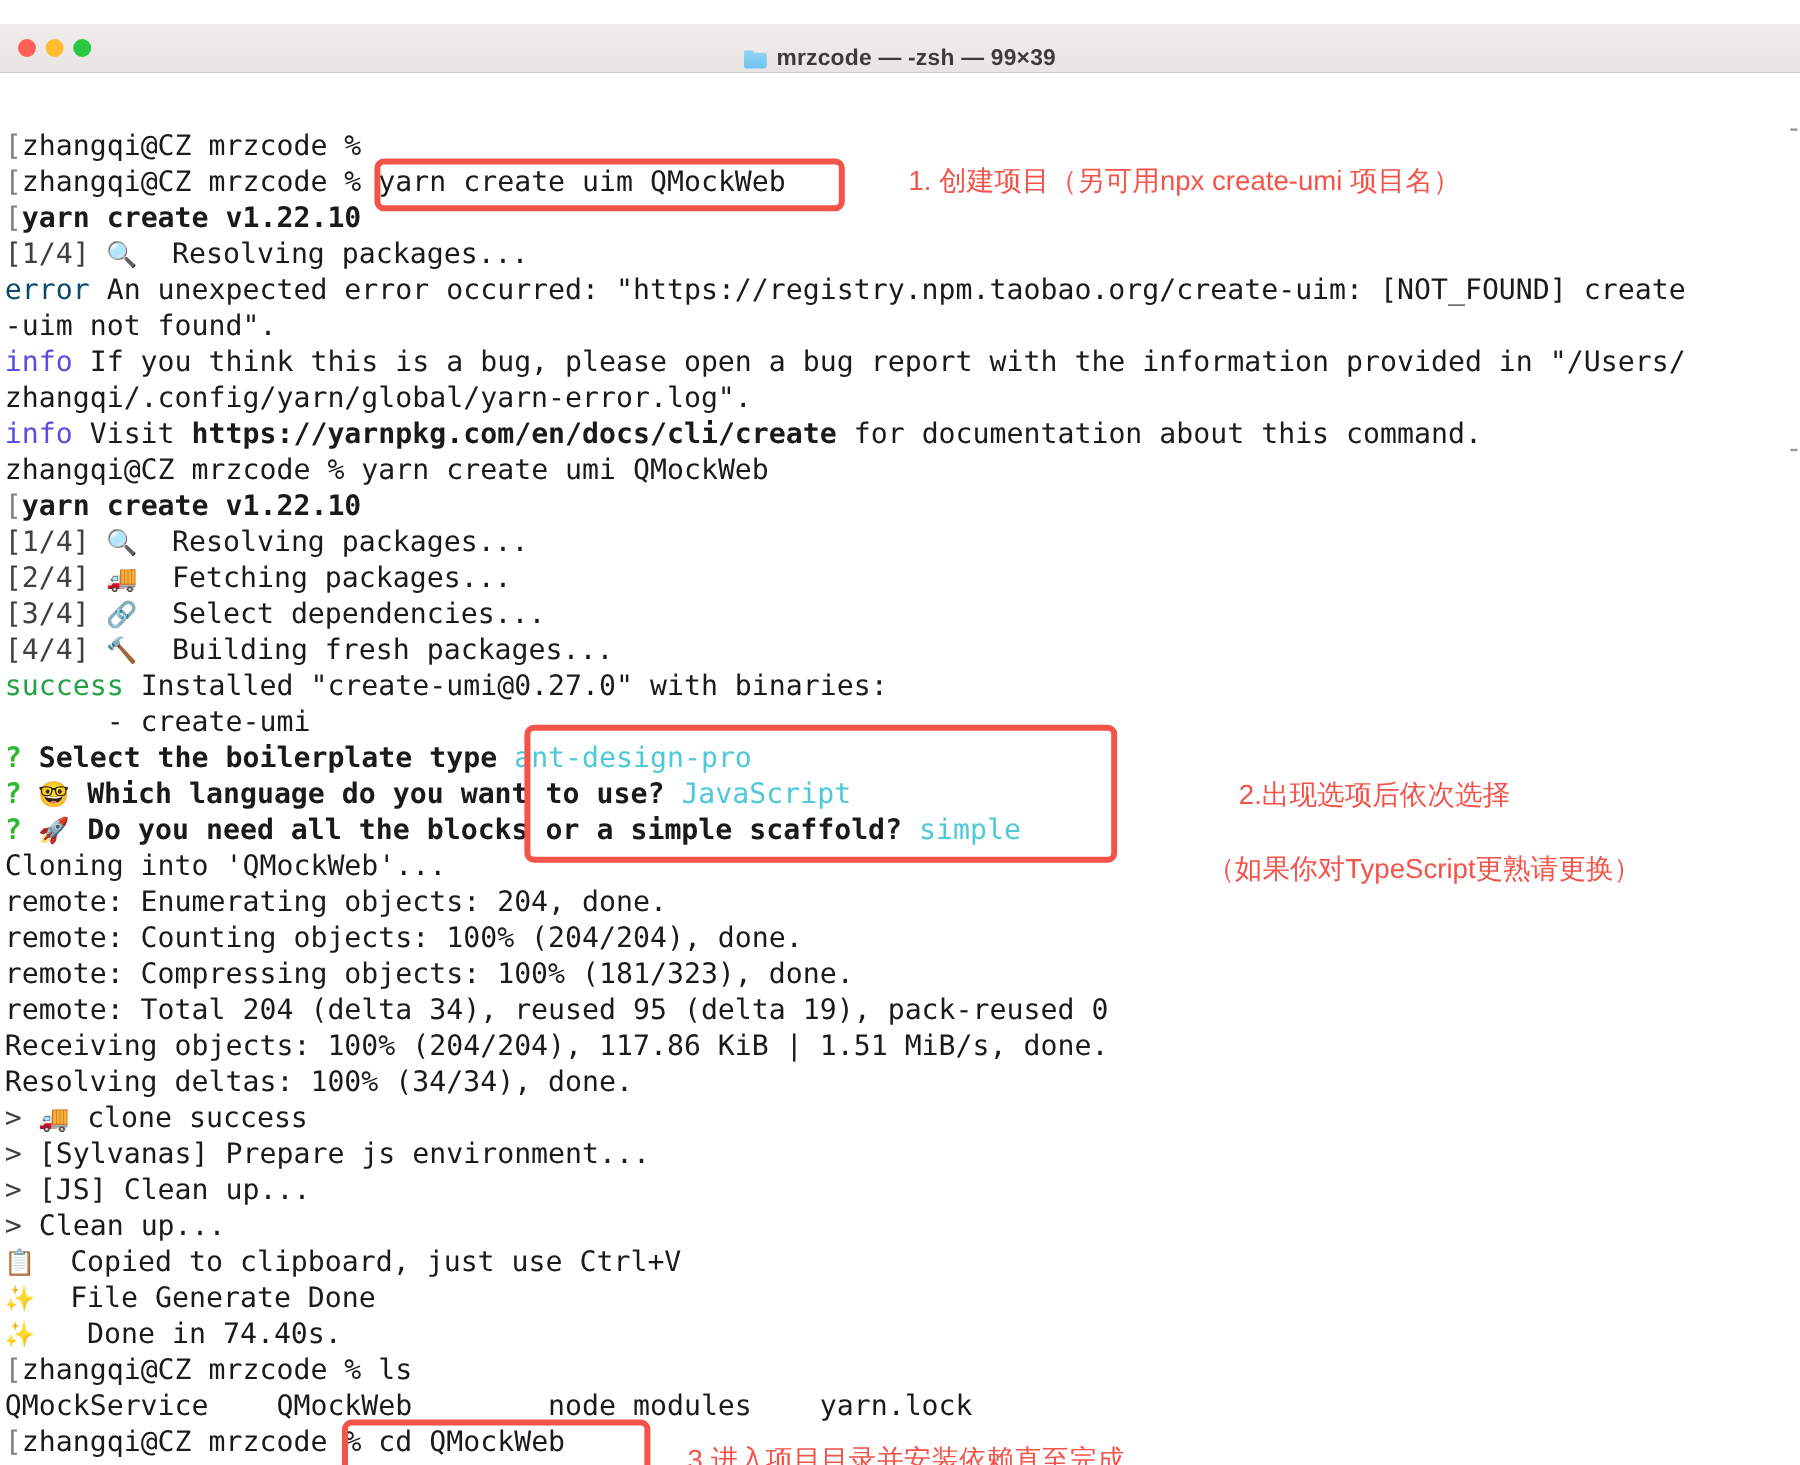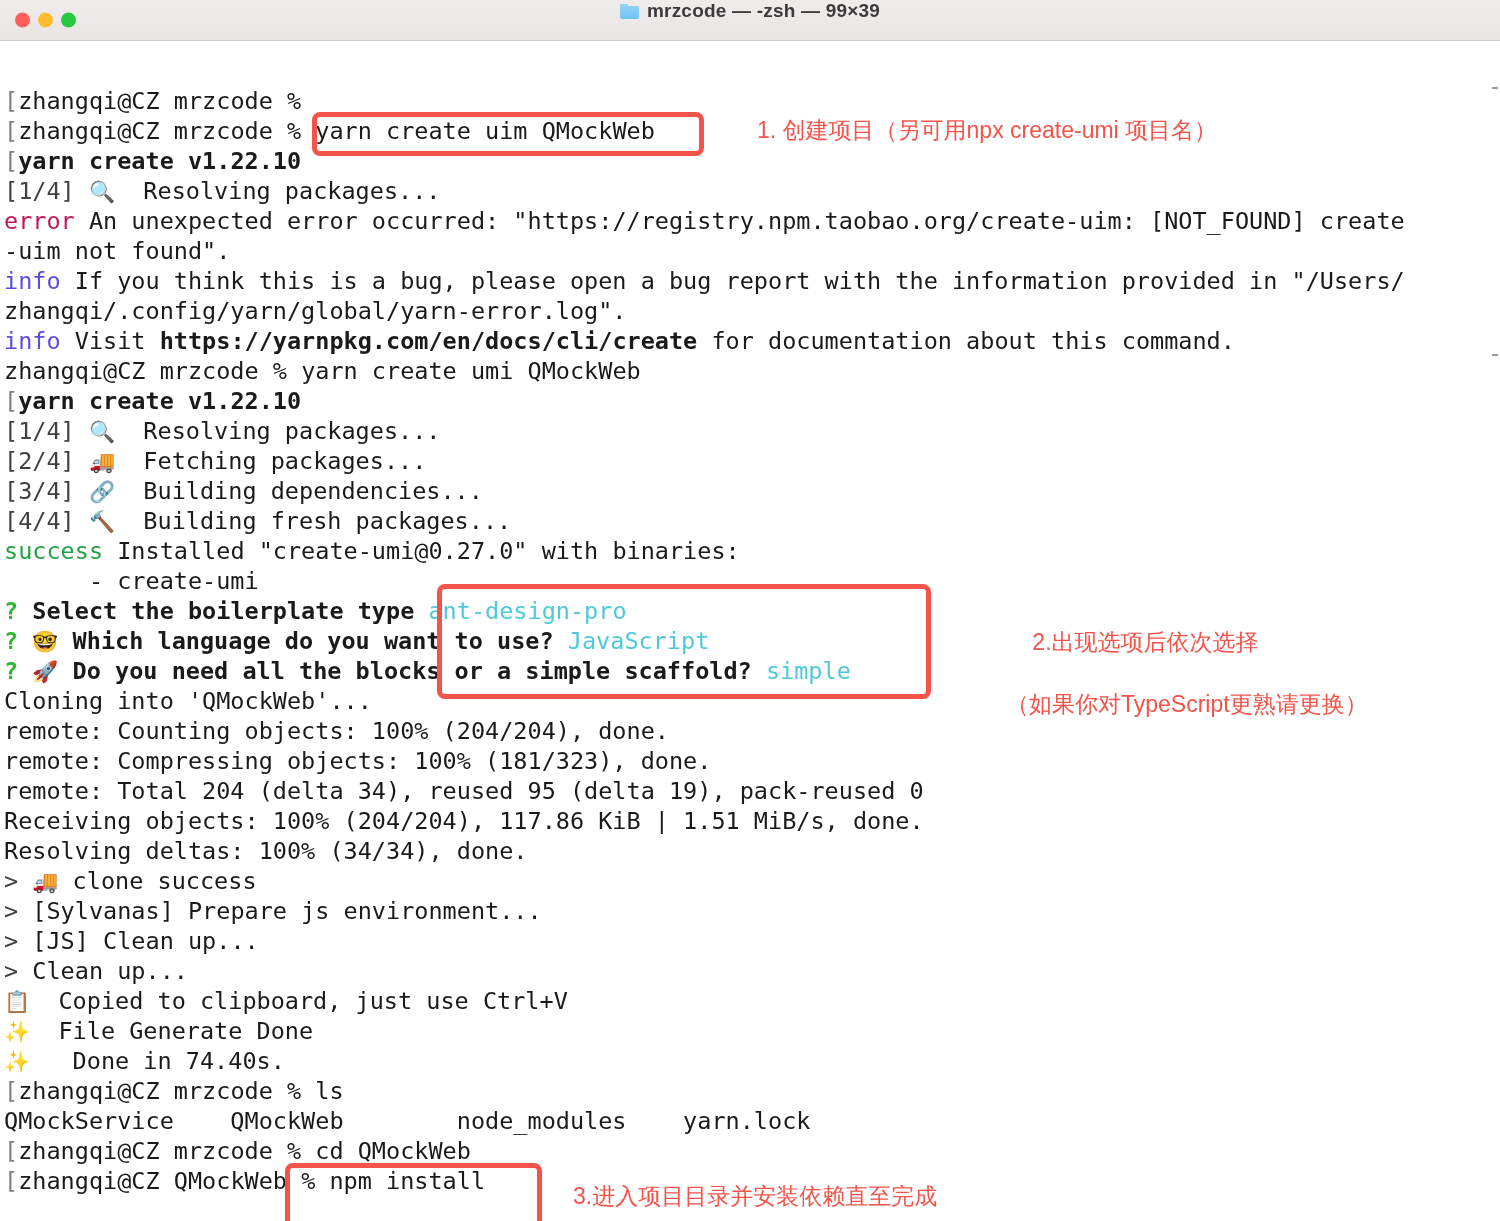--- a/index.html
+++ b/index.html
@@ -16,22 +16,23 @@
     font-family: "DejaVu Sans Mono", "Liberation Mono", monospace;
   }
 
   
   #titlebar {
     position: relative;
     height: 41px;
     background: linear-gradient(180deg, #f0ecec 0%, #eae5e5 100%);
     border-bottom: 1px solid #d2cccc;
     display: flex;
-    align-items: flex-start;
+    align-items: flex-end;
     box-sizing: border-box;
+    margin-top: 20px;
   }
   .traffic-lights {
     position: absolute;
     left: 15px;
     top: 50%;
     transform: translateY(-50%);
     display: flex;
     gap: 8px;
   }
   .light {
@@ -102,21 +103,21 @@
   .line {
     height: 30px;
     line-height: 30px;
     font-size: 23.5px;
     letter-spacing: 0px;
     white-space: pre;
     color: #1a1a1a;
     font-family: "DejaVu Sans Mono", "Liberation Mono", monospace;
   }
   .b      { font-weight: bold; }
-  .err    { color: #be185d; font-weight: normal; }
+  .err    { color: #0c4a6e; font-weight: normal; }
   .info   { color: #5b4de0; }
   .ok     { color: #23a344; }
   .q      { color: #2fb82f; font-weight: bold; }
   .cyan   { color: #4ec9d9; }
   .dim    { color: #404040; }
   .edge   { color: #808080; }
   .emo {
     font-family: "DejaVu Sans", sans-serif;
     font-size: 21px;
   }
@@ -197,35 +198,36 @@
       <div class="line"><span class="info">info</span><span> Visit </span><span class="b">https://yarnpkg.com/en/docs/cli/create</span><span> for documentation about this command.</span></div>
 
       <div class="line"><span>zhangqi@CZ mrzcode % </span><span>yarn create umi QMockWeb</span></div>
 
       <div class="line"><span class="edge">[</span><span class="b">yarn create v1.22.10</span></div>
 
       <div class="line"><span class="dim">[1/4]</span> <span class="emo">🔍</span><span>  Resolving packages...</span></div>
 
       <div class="line"><span class="dim">[2/4]</span> <span class="emo">🚚</span><span>  Fetching packages...</span></div>
 
-      <div class="line"><span class="dim">[3/4]</span> <span class="emo">🔗</span><span>  Building dependencies...</span></div>
+      <div class="line"><span class="dim">[3/4]</span> <span class="emo">🔗</span><span>  Select dependencies...</span></div>
 
       <div class="line"><span class="dim">[4/4]</span> <span class="emo">🔨</span><span>  Building fresh packages...</span></div>
 
       <div class="line"><span class="ok">success</span><span> Installed "create-umi@0.27.0" with binaries:</span></div>
 
       <div class="line"><span>      - create-umi</span></div>
 
       <div class="line"><span class="q">?</span><span class="b"> Select the boilerplate type </span><span class="cyan">ant-design-pro</span></div>
 
       <div class="line"><span class="q">?</span> <span class="emo">🤓</span><span class="b"> Which language do you want to use? </span><span class="cyan">JavaScript</span></div>
 
       <div class="line"><span class="q">?</span> <span class="emo">🚀</span><span class="b"> Do you need all the blocks or a simple scaffold? </span><span class="cyan">simple</span></div>
 
       <div class="line"><span>Cloning into 'QMockWeb'...</span></div>
+      <div class="line"><span>remote: Enumerating objects: 204, done.</span></div>
       <div class="line"><span>remote: Counting objects: 100% (204/204), done.</span></div>
       <div class="line"><span>remote: Compressing objects: 100% (181/323), done.</span></div>
       <div class="line"><span>remote: Total 204 (delta 34), reused 95 (delta 19), pack-reused 0</span></div>
       <div class="line"><span>Receiving objects: 100% (204/204), 117.86 KiB | 1.51 MiB/s, done.</span></div>
       <div class="line"><span>Resolving deltas: 100% (34/34), done.</span></div>
 
       <div class="line"><span class="dim">&gt;</span> <span class="emo">🚚</span><span> clone success</span></div>
 
       <div class="line"><span class="dim">&gt;</span><span> [Sylvanas] Prepare js environment...</span></div>
 

